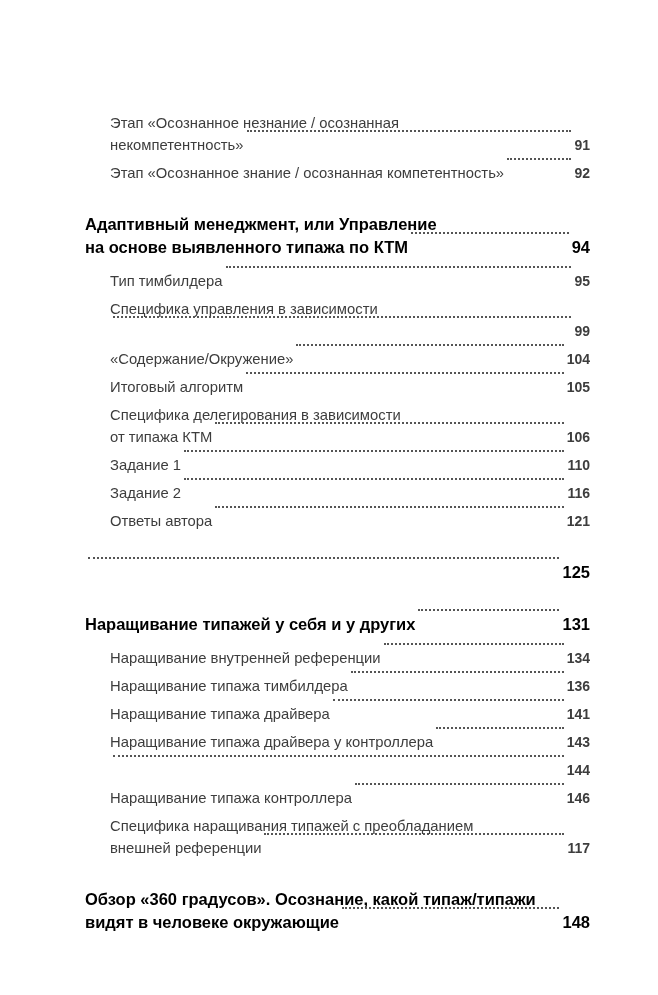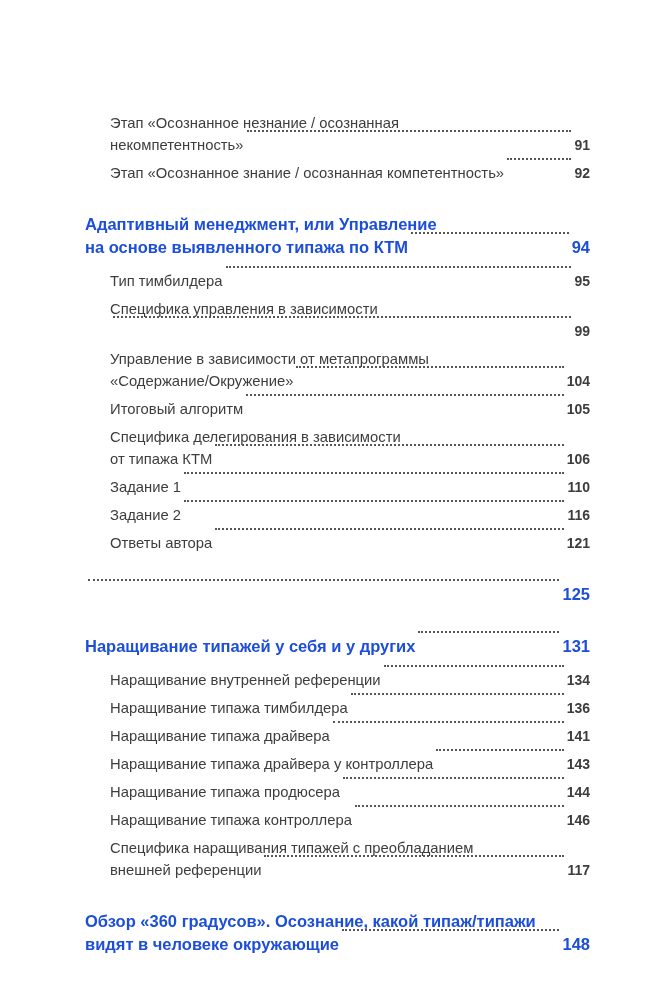--- a/index.html
+++ b/index.html
@@ -27,21 +27,21 @@
   .entry.sub {
     margin-left: 25px;
     font-size: 14.8px;
     line-height: 22px;
     font-weight: 400;
   }
   .entry.chapter {
     font-size: 16.5px;
     line-height: 23px;
     font-weight: 700;
-    color: #1d4ed8;
+    color: #000000;
   }
   .entry.gap {
     margin-top: 29px;
   }
   .entry.chapter {
     margin-bottom: 11px;
   }
   .line {
     white-space: nowrap;
   }
@@ -106,21 +106,20 @@
         </div>
       </div>
       <div class="entry sub">
         <div class="line">Специфика управления в зависимости</div>
         <div class="row">
           <span class="leader"></span>
           <span class="pg">99</span>
         </div>
       </div>
       <div class="entry sub">
-        <div class="line">Управление в зависимости от метапрограммы</div>
         <div class="row">
           <span class="txt">«Содержание/Окружение»</span>
           <span class="leader"></span>
           <span class="pg">104</span>
         </div>
       </div>
       <div class="entry sub">
         <div class="row">
           <span class="txt">Итоговый алгоритм</span>
           <span class="leader"></span>
@@ -192,21 +191,20 @@
       </div>
       <div class="entry sub">
         <div class="row">
           <span class="txt">Наращивание типажа драйвера у контроллера</span>
           <span class="leader"></span>
           <span class="pg">143</span>
         </div>
       </div>
       <div class="entry sub">
         <div class="row">
-          <span class="txt">Наращивание типажа продюсера</span>
           <span class="leader"></span>
           <span class="pg">144</span>
         </div>
       </div>
       <div class="entry sub">
         <div class="row">
           <span class="txt">Наращивание типажа контроллера</span>
           <span class="leader"></span>
           <span class="pg">146</span>
         </div>

